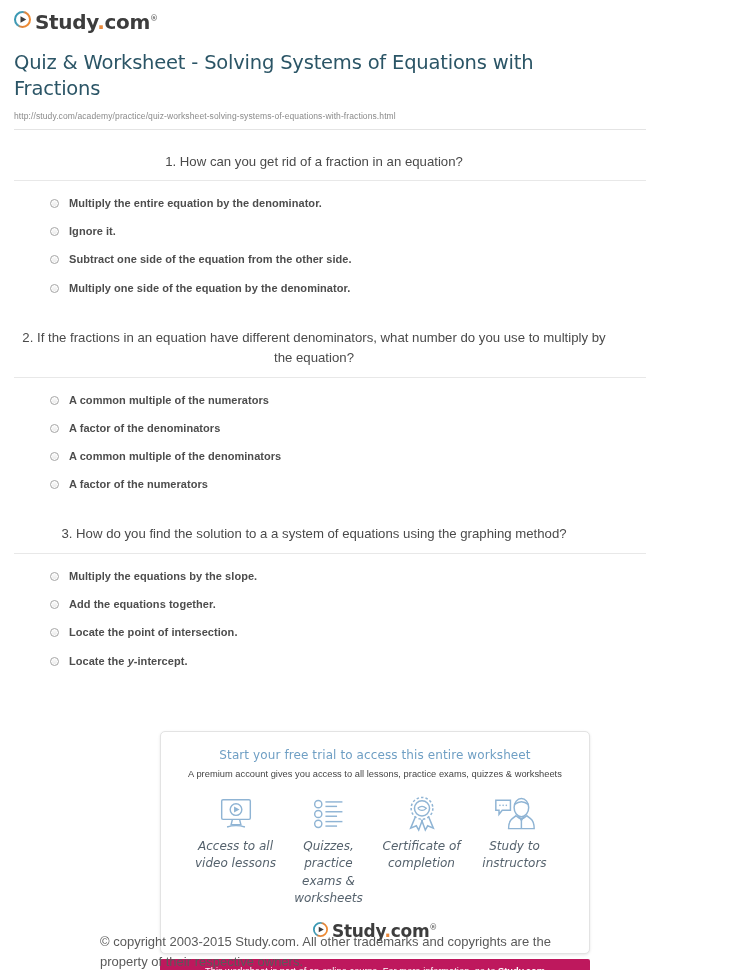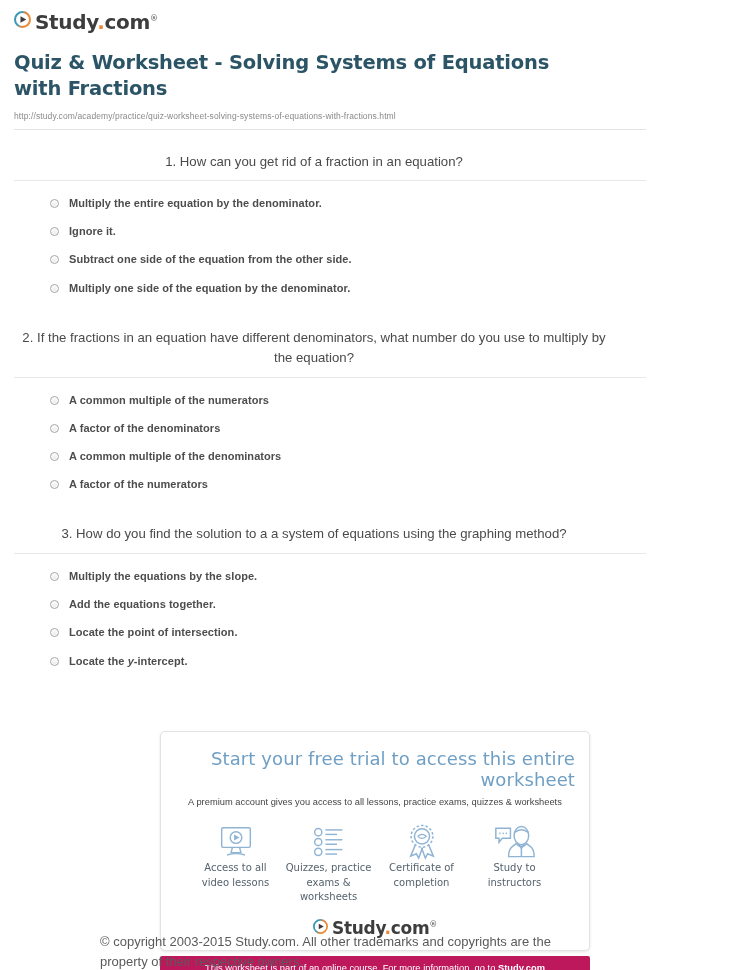--- a/index.html
+++ b/index.html
@@ -20,21 +20,21 @@
     font-size: 20px; font-weight: 700; color: #3d3d3d;
     letter-spacing: -0.3px; line-height: 1;
     font-family: "DejaVu Sans", sans-serif;
   }
   .brand-text .dot { color: #e8883a; }
   .brand-tm { font-size: 8px; color:#777; vertical-align: super; }
 
   .title-wrap { padding: 18px 18px 0 14px; }
   h1.page-title {
     margin: 0; font-size: 19.5px; line-height: 1.35;
-    color: #2b5566; font-weight: 700;
+    color: #2b5566; font-weight: 400;
     letter-spacing: -0.2px;
     max-width: 540px;
     font-family: "DejaVu Sans", sans-serif;
   }
   .page-url {
     margin: 8px 0 0 0; font-size: 8.5px; color: #8a8a8a;
     letter-spacing: 0.1px; font-family: "Liberation Sans", sans-serif;
   }
   .header-rule {
     margin: 8px 14px 0 14px; height: 1px; background: #e4e4e4;
@@ -73,35 +73,35 @@
   .promo-wrap { position: absolute; left: 160px; top: 731px; width: 430px; }
   .promo-card {
     background: #ffffff;
     border: 1px solid #e3e3e3;
     border-radius: 5px;
     box-shadow: 0 1px 3px rgba(0,0,0,0.10);
     padding: 16px 14px 10px 14px;
     text-align: center;
   }
   .promo-head {
-    font-size: 18px; color: #6f9fc4; font-weight: 400;
+    font-size: 12px; color: #6f9fc4; font-weight: 400;
     letter-spacing: 0.1px; margin: 0 0 7px 0;
     font-family: "DejaVu Sans", sans-serif;
-    text-align: right;
   }
   .promo-sub {
     font-size: 9.3px; color: #444; margin: 0 0 16px 0;
     letter-spacing: 0.02px;
   }
   .features { display: flex; justify-content: space-between; padding: 0 14px 4px 14px; }
   .feature { width: 104px; text-align: center; }
   .feature-icon { height: 38px; display:flex; align-items:center; justify-content:center; }
   .feature-label {
-    font-size: 10px; color: #55626d; line-height: 1.45; 
+    font-size: 12px; color: #55626d; line-height: 1.45; margin-top: 5px;
     font-family: "DejaVu Sans", sans-serif;
+    font-style: italic;
   }
   .promo-logo {
     display:flex; align-items:center; justify-content:center; gap:4px;
     margin-top: 10px; padding-bottom: 2px;
   }
   .promo-logo .brand-text { font-size: 17px; }
 
   .promo-banner {
     margin-top: 5px;
     background: #be185d;

